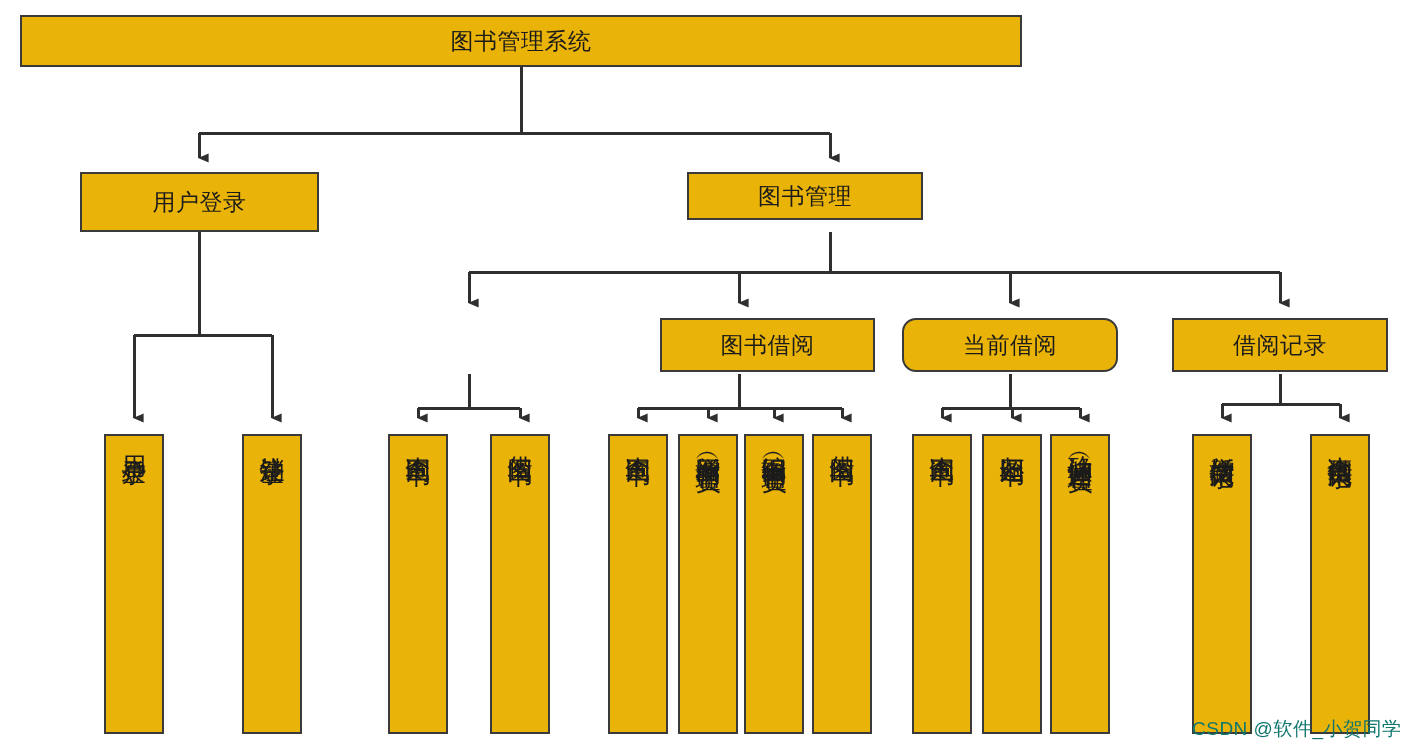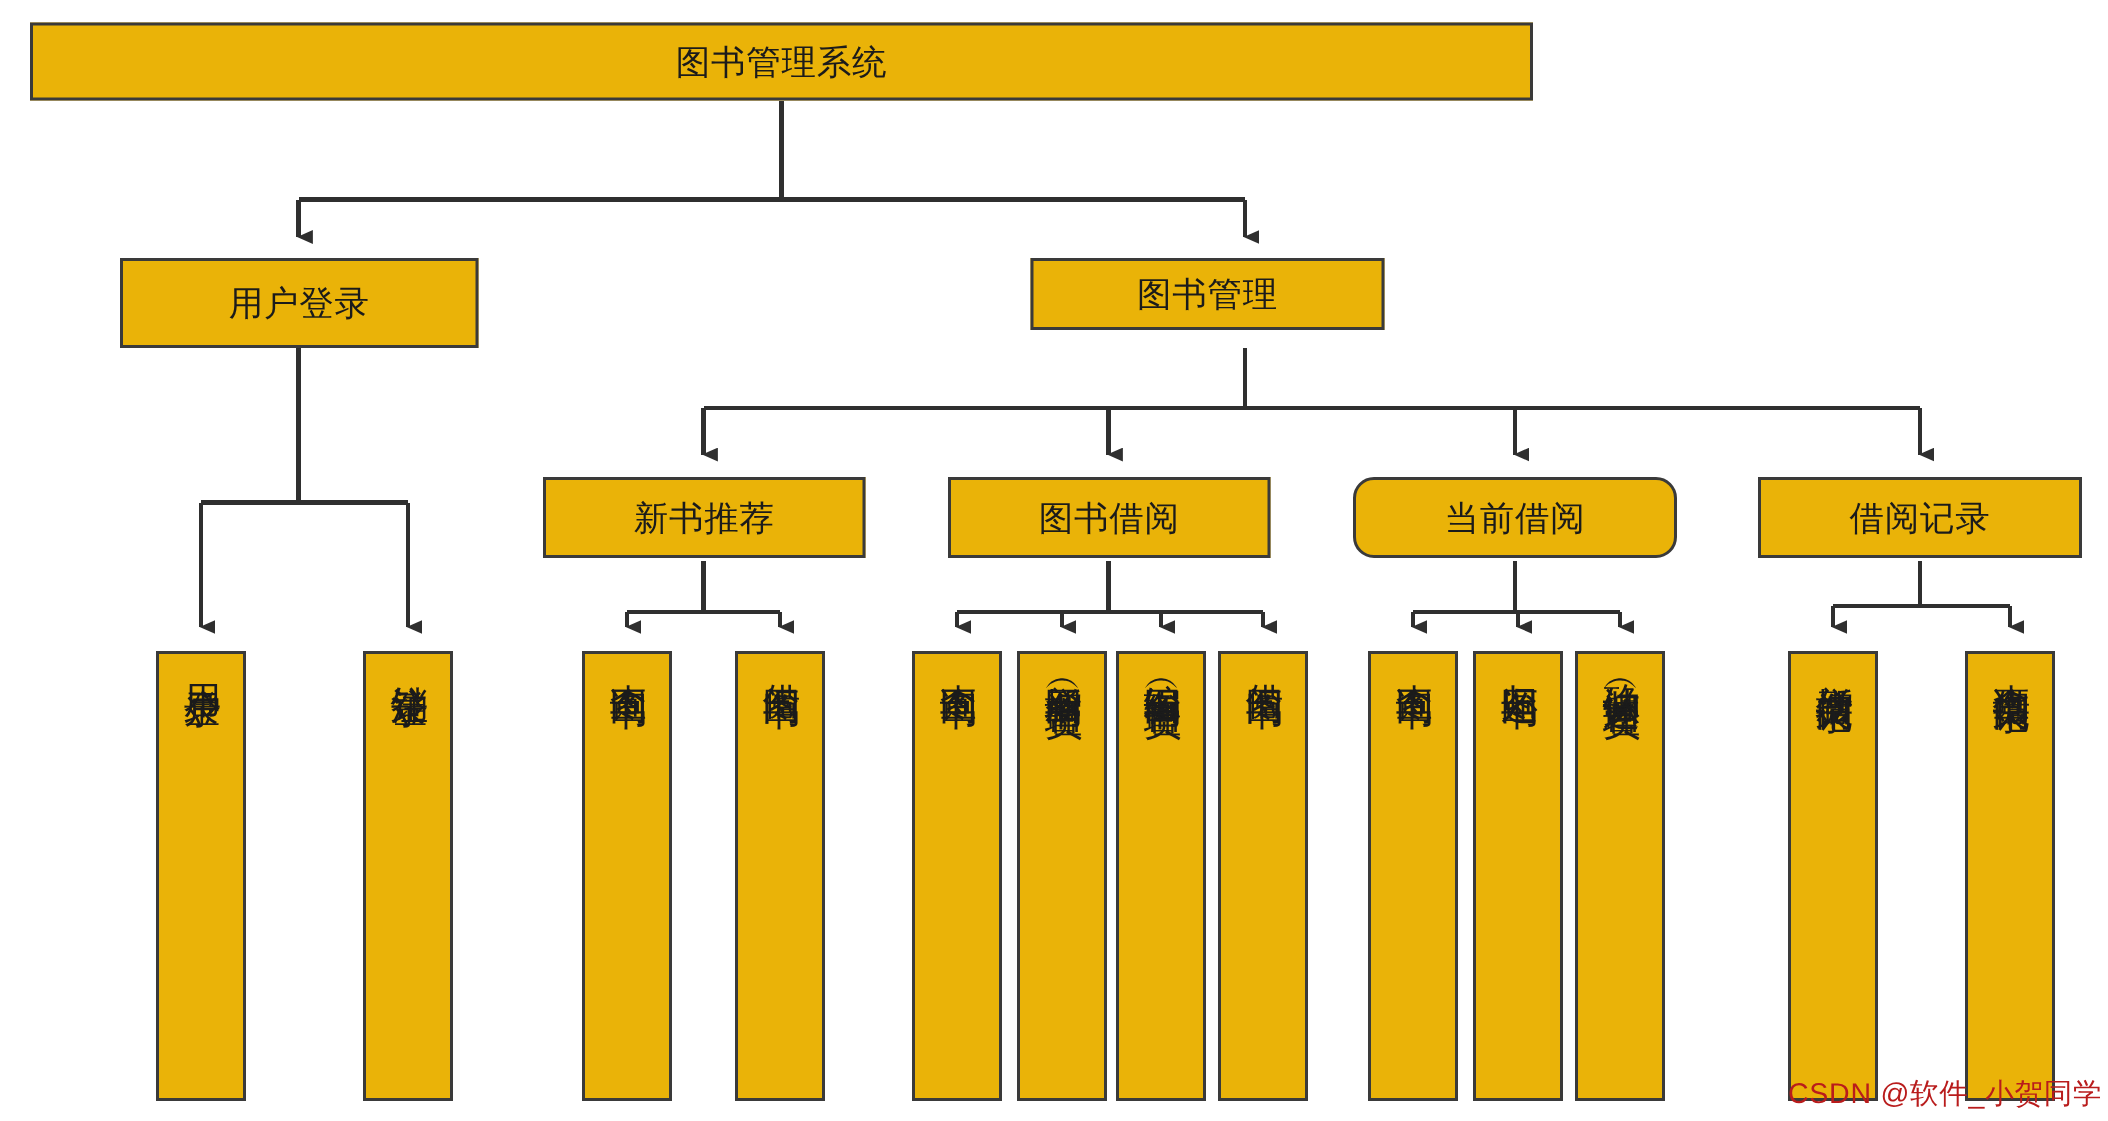--- a/index.html
+++ b/index.html
@@ -55,21 +55,21 @@
   }
   .node-v .node-label {
     writing-mode: vertical-rl;
     text-orientation: upright;
     font-size: 25px;
     letter-spacing: 2px;
     line-height: 1;
   }
   .watermark {
     position: absolute;
-    color: #b91c1c;
+    color: #0f766e;
     font-size: 19px;
     letter-spacing: 0.5px;
     white-space: nowrap;
     user-select: none;
     text-align: right;
   }
 </style>
 </head>
 <body>
 
@@ -129,24 +129,21 @@
     <span class="node-label">图书管理系统</span>
   </div>
 
   <div class="node-box node-h" style="left:80px; top:172px; width:239px; height:60px;">
     <span class="node-label">用户登录</span>
   </div>
   <div class="node-box node-h" style="left:687px; top:172px; width:236px; height:48px;justify-content:center;">
     <span class="node-label">图书管理</span>
   </div>
 
-  <div class="node-box node-h" style="left:362px; top:318px; width:215px; height:54px;">
-    <span class="node-label">新书推荐</span>
-  </div>
-  <div class="node-box node-h" style="left:632px; top:318px; width:215px; height:54px;">
+  <div class="node-box node-h" style="left:660px; top:318px; width:215px; height:54px;">
     <span class="node-label">图书借阅</span>
   </div>
   <div class="node-box node-h" style="left:902px; top:318px; width:216px; height:54px;border-radius:14px;">
     <span class="node-label">当前借阅</span>
   </div>
   <div class="node-box node-h" style="left:1172px; top:318px; width:216px; height:54px;">
     <span class="node-label">借阅记录</span>
   </div>
 
   <div class="node-box node-v" style="left:104px; top:434px; width:60px; height:300px;">

